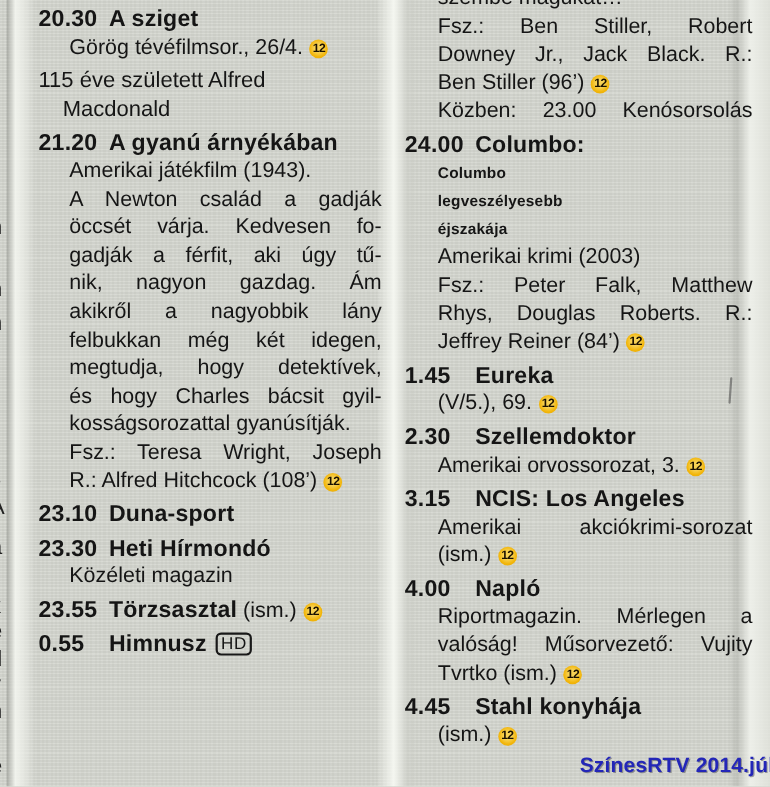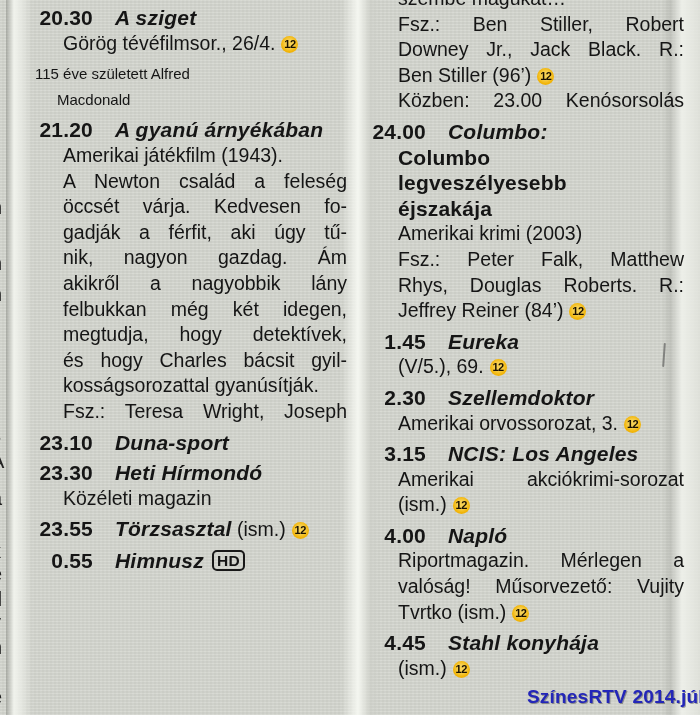--- a/index.html
+++ b/index.html
@@ -39,44 +39,44 @@
   }
   .col{position:absolute;}
   .col-left{left:35px;top:5px;width:312px;}
   .col-right{left:368px;top:-14px;width:316px;}
   .entry{margin:0;}
   .col .entry + .entry{margin-top:5px;}
   .title-line{
     font-size:21px;font-weight:700;line-height:25.6px;white-space:nowrap;
     letter-spacing:.2px;
   }
-  .time{display:inline-block;text-align:right;}
+  .time{display:inline-block;}
   .col-left .time{min-width:58px;}
   .col-right .time{min-width:58px;}
-  .ttl{margin-left:22px;font-style:italic;}
+  .ttl{margin-left:6px;}
   .sfx{font-weight:400;font-size:19.5px;letter-spacing:0;}
   .title-cont{
-    font-size:21px;font-weight:700;line-height:25.6px;letter-spacing:.2px;
+    font-size:14px;font-weight:700;line-height:25.6px;letter-spacing:.2px;
   }
   .col-right .title-cont{padding-left:30px;}
-  .plain{font-size:15px;line-height:25.6px;}
+  .plain{font-size:20px;line-height:25.6px;}
   .plain.cont{padding-left:22px;}
   .detail{font-size:19.5px;line-height:25.6px;}
   .col-left .detail{padding-left:28px;}
   .col-right .detail{padding-left:30px;}
   .detail.just{text-align:justify;text-align-last:justify;}
   .b12{
     display:inline-block;width:17px;height:17px;border-radius:50%;
     background:radial-gradient(circle at 50% 45%, #f7d153 0 30%, var(--badge) 62%, #e3a300 100%);
     color:#1a1100;font-size:11px;font-weight:700;line-height:17px;text-align:center;
     vertical-align:2px;margin-left:6px;letter-spacing:-.5px;
   }
   .hd{
     display:inline-block;border:2.5px solid #181818;border-radius:5px;
-    padding:0 3px;font-size:15.5px;font-weight:700;line-height:17px;
+    padding:0 3px;font-size:15.5px;font-weight:400;line-height:17px;
     vertical-align:2px;margin-left:8px;letter-spacing:.5px;
   }
   .watermark{
     position:absolute;left:527px;top:686px;
     font-size:19px;font-weight:700;color:var(--wm);
     letter-spacing:.2px;white-space:nowrap;
     text-shadow:1px 1px 0 rgba(0,0,20,.35);
   }
   .frag{
     position:absolute;left:-9px;font-size:20px;color:#222;
@@ -110,30 +110,31 @@
       <div class="title-line"><span class="time">20.30</span><span class="ttl">A sziget</span></div>
       <div class="detail">Görög tévéfilmsor., 26/4.<span class="b12">12</span></div>
     </div>
     <div class="entry">
       <div class="plain">115 éve született Alfred</div>
       <div class="plain cont">Macdonald</div>
     </div>
     <div class="entry">
       <div class="title-line"><span class="time">21.20</span><span class="ttl">A gyanú árnyékában</span></div>
       <div class="detail">Amerikai játékfilm (1943).</div>
-      <div class="detail just">A Newton család a feleség</div>
+      <div class="detail just">A Newton család a gadják</div>
       <div class="detail just">öccsét várja. Kedvesen fo-</div>
       <div class="detail just">gadják a férfit, aki úgy tű-</div>
       <div class="detail just">nik, nagyon gazdag. Ám</div>
       <div class="detail just">akikről a nagyobbik lány</div>
       <div class="detail just">felbukkan még két idegen,</div>
       <div class="detail just">megtudja, hogy detektívek,</div>
       <div class="detail just">és hogy Charles bácsit gyil-</div>
       <div class="detail">kosságsorozattal gyanúsítják.</div>
       <div class="detail just">Fsz.: Teresa Wright, Joseph</div>
+      <div class="detail">R.: Alfred Hitchcock (108’)<span class="b12">12</span></div>
     </div>
     <div class="entry">
       <div class="title-line"><span class="time">23.10</span><span class="ttl">Duna-sport</span></div>
     </div>
     <div class="entry">
       <div class="title-line"><span class="time">23.30</span><span class="ttl">Heti Hírmondó</span></div>
       <div class="detail">Közéleti magazin</div>
     </div>
     <div class="entry">
       <div class="title-line"><span class="time">23.55</span><span class="ttl">Törzsasztal</span><span class="sfx">&nbsp;(ism.)</span><span class="b12">12</span></div>

